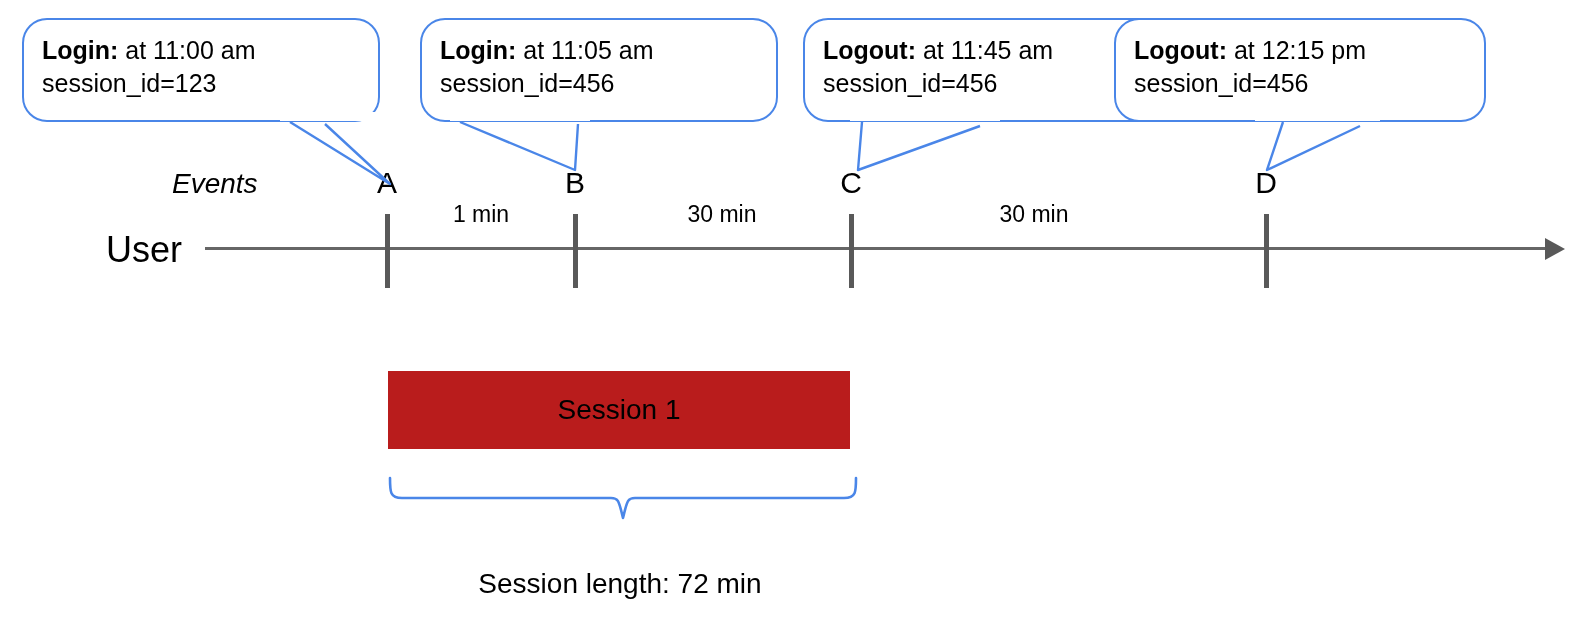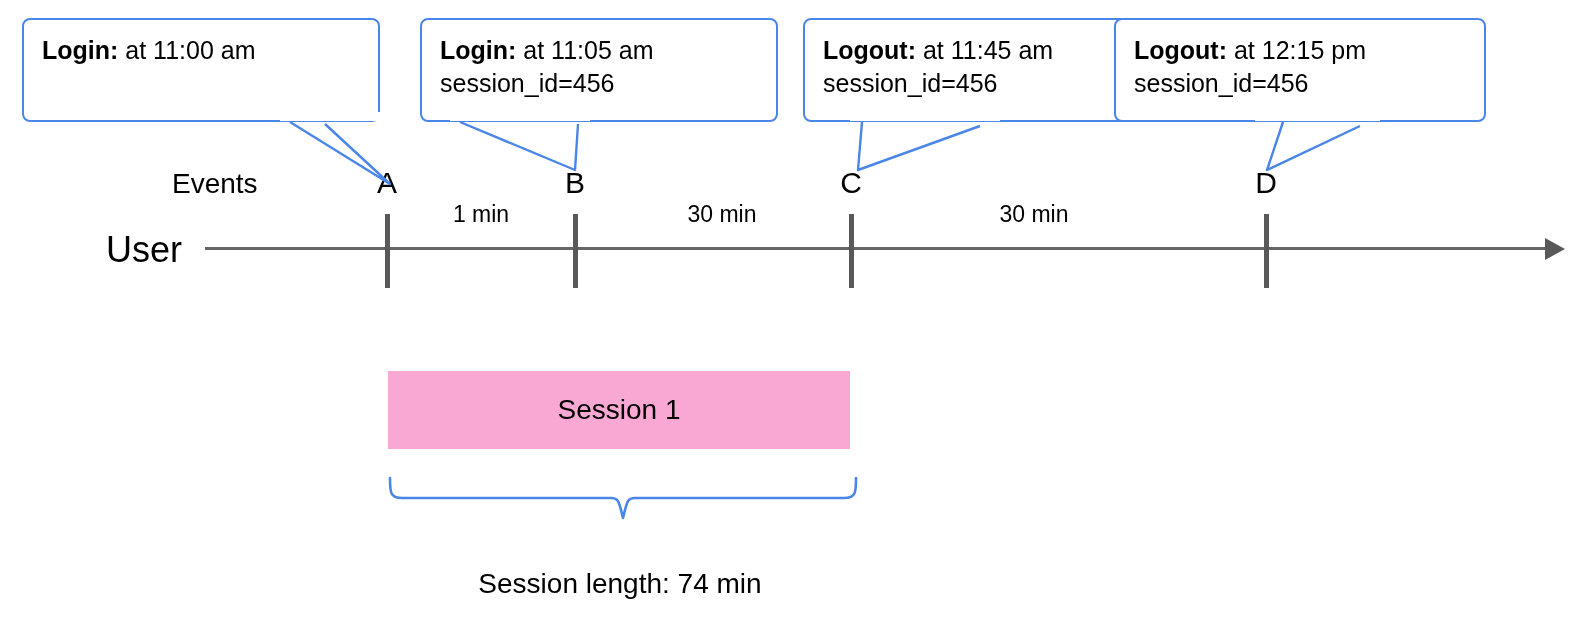--- a/index.html
+++ b/index.html
@@ -17,21 +17,21 @@
     height: 630px;
     background: #ffffff;
     overflow: hidden;
   }
 
   
   .callout {
     position: absolute;
     box-sizing: border-box;
     border: 2px solid var(--accent, #4a86e8);
-    border-radius: 8px;
+    border-radius: 25px;
     background: #ffffff;
     padding: 14px 16px 12px 18px;
     font-size: 25px;
     line-height: 1.32;
     color: #000000;
     white-space: nowrap;
     z-index: 3;
   }
   .callout .evt {
     font-weight: bold;
@@ -94,21 +94,21 @@
   .row-label.events {
     font-size: 28px;
   }
   .row-label.user {
     font-size: 36px;
   }
 
   
   .session-bar {
     position: absolute;
-    background: #f9a8d4;
+    background: #b91c1c;
     display: flex;
     align-items: center;
     justify-content: center;
     font-size: 28px;
     color: #000000;
   }
   .brace {
     position: absolute;
   }
   .caption {
@@ -120,20 +120,21 @@
     transform: translateX(-50%);
   }
 </style>
 </head>
 <body>
 
 <div id="canvas">
 
   <div class="callout" style="left:22px; top:18px; width:358px; height:104px;">
     <span class="callout-line"><span class="evt">Login:</span><span> at 11:00 am</span></span>
+    <span class="callout-line">session_id=123</span>
   </div>
   <svg class="tail" style="left:220px; top:112px; width:190px; height:80px;" viewBox="0 0 190 80">
     <polygon points="70,10 170,72 105,12" fill="#ffffff" stroke="none"></polygon>
     <rect x="60" y="0" width="120" height="9" fill="#ffffff"></rect>
     <polyline points="70,10 170,72 105,12" fill="none" stroke="#4a86e8" stroke-width="2.4" stroke-linejoin="round"></polyline>
   </svg>
 
   <div class="callout" style="left:420px; top:18px; width:358px; height:104px;">
     <span class="callout-line"><span class="evt">Login:</span><span> at 11:05 am</span></span>
     <span class="callout-line">session_id=456</span>
@@ -157,21 +158,21 @@
   <div class="callout" style="left:1114px; top:18px; width:372px; height:104px;">
     <span class="callout-line"><span class="evt">Logout:</span><span> at 12:15 pm</span></span>
     <span class="callout-line">session_id=456</span>
   </div>
   <svg class="tail" style="left:1205px; top:112px; width:170px; height:70px;" viewBox="0 0 170 70">
     <polygon points="78,10 62,58 155,14" fill="#ffffff" stroke="none"></polygon>
     <rect x="50" y="0" width="125" height="9" fill="#ffffff"></rect>
     <polyline points="78,10 62,58 155,14" fill="none" stroke="#4a86e8" stroke-width="2.4" stroke-linejoin="round"></polyline>
   </svg>
 
-  <div class="row-label events" style="left:172px; top:170px;">Events</div>
+  <div class="row-label events" style="left:172px; top:170px;font-style:italic;">Events</div>
   <div class="row-label user" style="left:92px; top:232px;margin-left:14px;">User</div>
 
   <div class="axis-line" style="left:205px; top:247px; width:1342px;"></div>
   <div class="axis-arrow" style="left:1545px; top:238px;"></div>
 
   <div class="tick" style="left:385px; top:214px; height:74px;"></div>
   <div class="tick" style="left:573px; top:214px; height:74px;"></div>
   <div class="tick" style="left:849px; top:214px; height:74px;"></div>
   <div class="tick" style="left:1264px; top:214px; height:74px;"></div>
 
@@ -191,15 +192,15 @@
   <svg class="brace" style="left:380px; top:470px; width:486px; height:60px;" viewBox="0 0 486 60">
     <path d="M 10 8
              C 10 22, 10 28, 22 28
              L 231 28
              C 239 28, 239 32, 243 48
              C 247 32, 247 28, 255 28
              L 464 28
              C 476 28, 476 22, 476 8" fill="none" stroke="#4a86e8" stroke-width="2.6" stroke-linecap="round" stroke-linejoin="round"></path>
   </svg>
 
-  <div class="caption" style="left:620px; top:570px;">Session length: 74 min</div>
+  <div class="caption" style="left:620px; top:570px;">Session length: 72 min</div>
 
 </div>
 
 </body></html>

